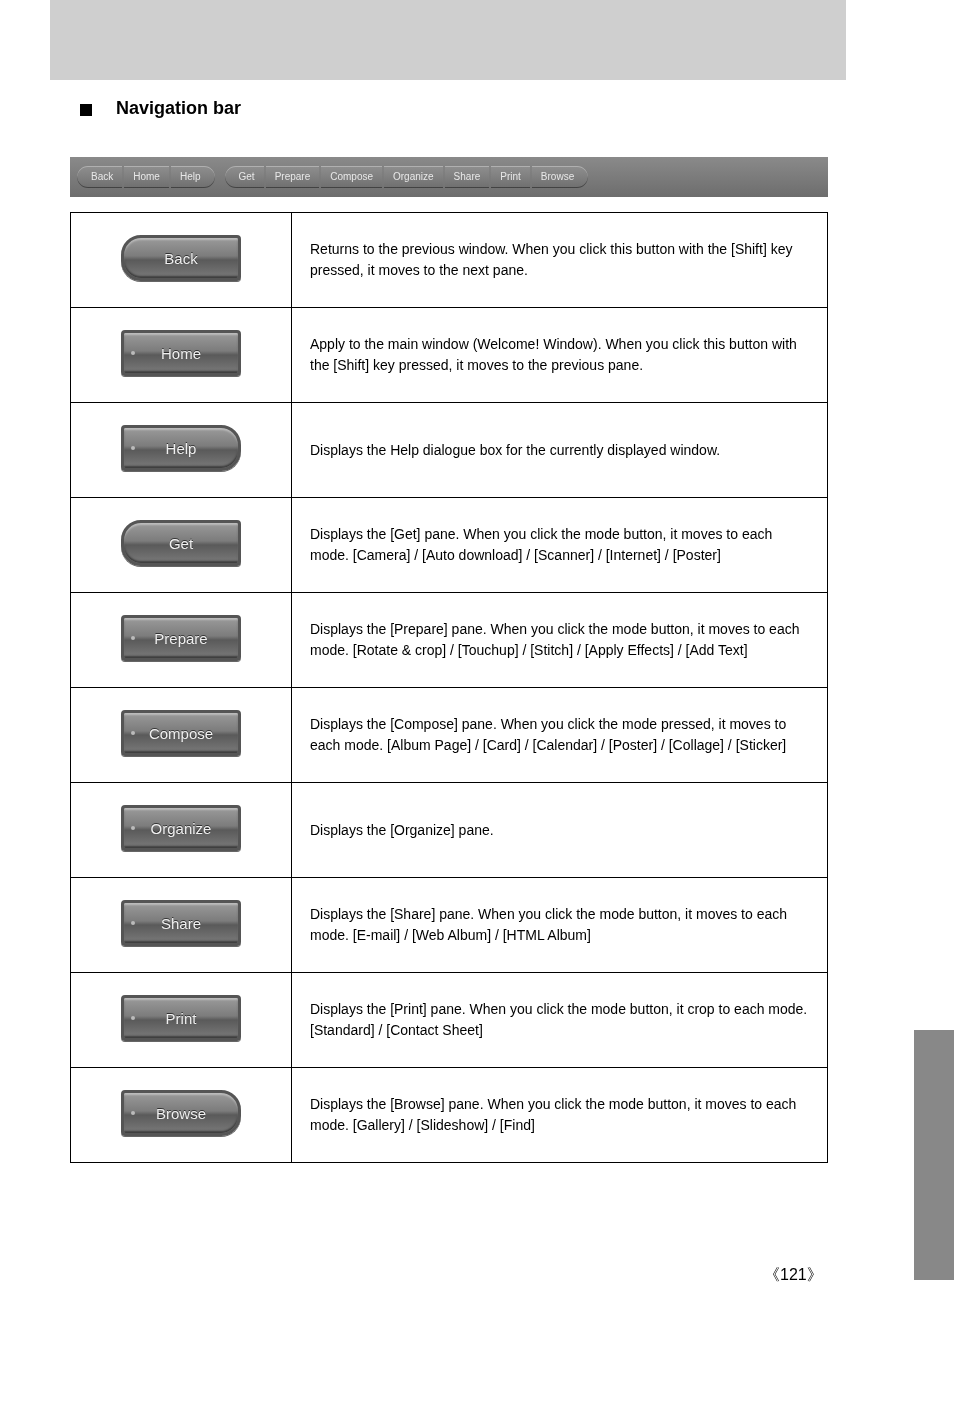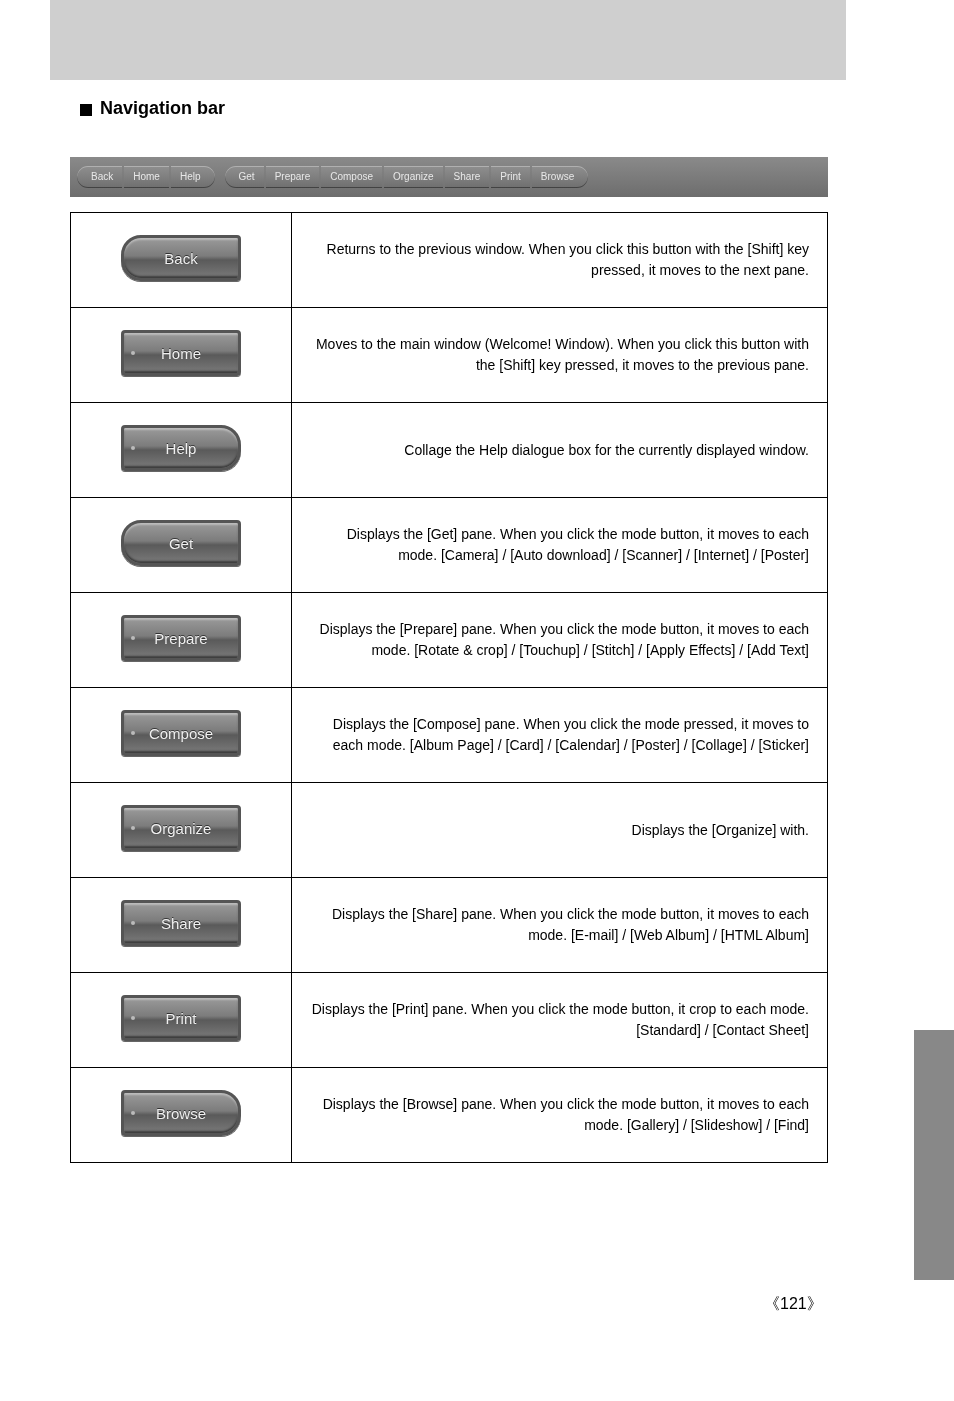--- a/index.html
+++ b/index.html
@@ -1,48 +1,48 @@
 <!DOCTYPE html>
 <html><head>
 <meta charset="utf-8">
 <style>
   html,body{margin:0;padding:0;background:#fff;font-family:Arial,Helvetica,sans-serif;}
   .page{width:954px;height:1401px;position:relative;background:#fff;}
   .header-bar{position:absolute;left:50px;top:0;width:796px;height:80px;background:#cfcfcf;}
   .bullet{position:absolute;left:80px;top:104px;width:12px;height:12px;background:#000;}
-  .heading{position:absolute;left:100px;top:98px;font-size:18px;font-weight:bold;}
+  .heading{position:absolute;left:116px;top:98px;font-size:18px;font-weight:bold;}
   .toolbar{position:absolute;left:70px;top:157px;width:758px;height:40px;
     background:linear-gradient(#8a8a8a,#6d6d6d);display:flex;align-items:center;}
   .tgroup{display:flex;align-items:center;height:100%;}
   .tgroup.left{margin-left:6px;}
   .tgroup.right{margin-left:8px;}
   .tbtn{position:relative;height:22px;padding:0 9px;margin:0 1px;
     background:linear-gradient(#8f8f8f,#6f6f6f);
     color:#e8e8e8;font-size:10px;line-height:22px;text-align:center;
     box-shadow:inset 0 1px 0 rgba(255,255,255,.3),inset 0 -1px 0 rgba(0,0,0,.4);
     filter:blur(.4px);}
   .tbtn.first{border-top-left-radius:11px;border-bottom-left-radius:11px;padding-left:14px;}
   .tbtn.last{border-top-right-radius:11px;border-bottom-right-radius:11px;padding-right:14px;}
   .table{position:absolute;left:70px;top:212px;width:758px;border-collapse:collapse;}
   .table td{border:1px solid #000;vertical-align:middle;}
   .col-btn{width:220px;text-align:center;padding:22px 0;}
-  .col-desc{padding:16px 18px;font-size:14px;line-height:1.5;text-align:right;}
+  .col-desc{padding:16px 18px;font-size:14px;line-height:1.5;}
   .big-btn{display:inline-block;position:relative;width:114px;height:40px;
     border:3px solid #555;border-radius:4px;
     background:linear-gradient(#9a9a9a 0%,#7c7c7c 45%,#5a5a5a 55%,#7a7a7a 100%);
     box-shadow:inset 0 2px 2px rgba(255,255,255,.35),inset 0 -2px 2px rgba(0,0,0,.5),
                0 1px 0 rgba(0,0,0,.6);}
   .big-btn .label{position:absolute;left:0;right:0;top:0;bottom:0;
     display:flex;align-items:center;justify-content:center;
     color:#f0f0f0;font-size:15px;text-shadow:0 -1px 0 rgba(0,0,0,.6);}
   .big-btn.rounded-left{border-top-left-radius:20px;border-bottom-left-radius:20px;}
   .big-btn.rounded-right{border-top-right-radius:20px;border-bottom-right-radius:20px;}
   .dot{position:absolute;left:7px;top:50%;width:4px;height:4px;margin-top:-2px;background:#bbb;border-radius:50%;}
   .side-tab{position:absolute;right:0;top:1030px;width:40px;height:250px;background:#888;}
-  .page-num{position:absolute;left:764px;top:1265px;font-size:16px;margin-top:29px;}
+  .page-num{position:absolute;left:764px;top:1265px;font-size:16px;}
   .page-num .br{font-family:"Times New Roman",serif;}
 </style>
 </head>
 <body>
 
 <div class="page">
   <div class="header-bar"></div>
   <div class="bullet"></div>
   <div class="heading">Navigation bar</div>
 
@@ -64,41 +64,41 @@
   </div>
 
   <table class="table">
     <tbody>
         <tr>
           <td class="col-btn"><div class="big-btn rounded-left"><span class="label">Back</span></div></td>
           <td class="col-desc">Returns to the previous window. When you click this button with the [Shift] key pressed, it moves to the next pane.</td>
         </tr>
         <tr>
           <td class="col-btn"><div class="big-btn "><span class="dot"></span><span class="label">Home</span></div></td>
-          <td class="col-desc">Moves to the main window (Welcome! Window). When you click this button with the [Shift] key pressed, it moves to the previous pane.</td>
+          <td class="col-desc">Apply to the main window (Welcome! Window). When you click this button with the [Shift] key pressed, it moves to the previous pane.</td>
         </tr>
         <tr>
           <td class="col-btn"><div class="big-btn rounded-right"><span class="dot"></span><span class="label">Help</span></div></td>
-          <td class="col-desc">Collage the Help dialogue box for the currently displayed window.</td>
+          <td class="col-desc">Displays the Help dialogue box for the currently displayed window.</td>
         </tr>
         <tr>
           <td class="col-btn"><div class="big-btn rounded-left"><span class="label">Get</span></div></td>
           <td class="col-desc">Displays the [Get] pane. When you click the mode button, it moves to each mode. [Camera] / [Auto download] / [Scanner] / [Internet] / [Poster]</td>
         </tr>
         <tr>
           <td class="col-btn"><div class="big-btn "><span class="dot"></span><span class="label">Prepare</span></div></td>
           <td class="col-desc">Displays the [Prepare] pane. When you click the mode button, it moves to each mode. [Rotate &amp; crop] / [Touchup] / [Stitch] / [Apply Effects] / [Add Text]</td>
         </tr>
         <tr>
           <td class="col-btn"><div class="big-btn "><span class="dot"></span><span class="label">Compose</span></div></td>
           <td class="col-desc">Displays the [Compose] pane. When you click the mode pressed, it moves to each mode. [Album Page] / [Card] / [Calendar] / [Poster] / [Collage] / [Sticker]</td>
         </tr>
         <tr>
           <td class="col-btn"><div class="big-btn "><span class="dot"></span><span class="label">Organize</span></div></td>
-          <td class="col-desc">Displays the [Organize] with.</td>
+          <td class="col-desc">Displays the [Organize] pane.</td>
         </tr>
         <tr>
           <td class="col-btn"><div class="big-btn "><span class="dot"></span><span class="label">Share</span></div></td>
           <td class="col-desc">Displays the [Share] pane. When you click the mode button, it moves to each mode. [E-mail] / [Web Album] / [HTML Album]</td>
         </tr>
         <tr>
           <td class="col-btn"><div class="big-btn "><span class="dot"></span><span class="label">Print</span></div></td>
           <td class="col-desc">Displays the [Print] pane. When you click the mode button, it crop to each mode. [Standard] / [Contact Sheet]</td>
         </tr>
         <tr>

